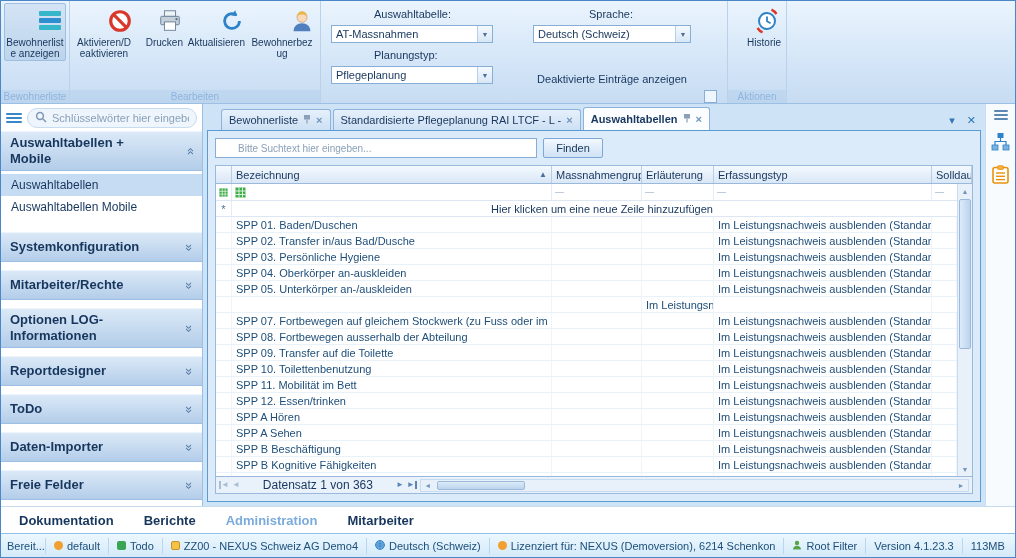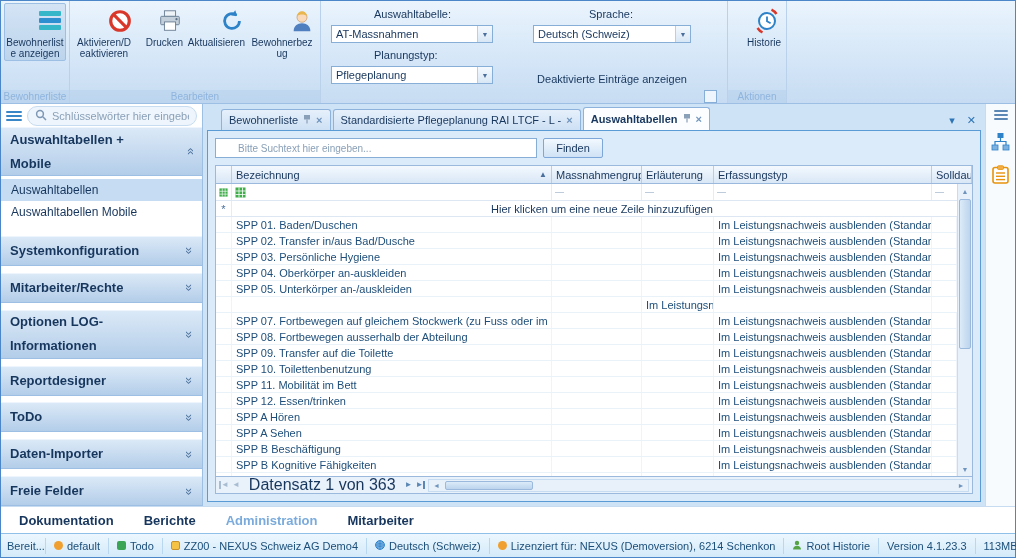--- a/index.html
+++ b/index.html
@@ -36,21 +36,21 @@
 
   
   .sidebar{width:202px;background:#fff;border-right:1px solid #9dbfe4;display:flex;flex-direction:column;}
   .side-top{height:27px;display:flex;align-items:center;gap:5px;padding:0 5px;background:#fff;}
   .burger{width:16px;display:flex;flex-direction:column;gap:2px;cursor:pointer;}
   .burger i{display:block;height:2px;background:#3a87c8;border-radius:1px;}
   .side-search{flex:1;height:20px;border-radius:10px;background:#eef5fc;border:1px solid #c7dcf0;display:flex;align-items:center;gap:5px;padding:0 7px;}
   .side-search input{border:none;outline:none;background:transparent;font-family:inherit;font-size:11px;color:#17365d;width:100%;}
   .side-search input::placeholder{color:#8aa0b8;}
   .acc{min-height:30px;background:linear-gradient(#dbe9f7,#b3cde9);border-top:1px solid #eef5fc;border-bottom:1px solid #9dbfe4;display:flex;align-items:center;justify-content:space-between;padding:3px 9px;font-size:13px;font-weight:bold;color:#17365d;cursor:pointer;margin-top:0;}
-  .acc .lbl{width:150px;line-height:24px;}
+  .acc .lbl{width:150px;line-height:16px;}
   .accgap{height:8px;background:#fff;}
   .chev{color:#4a6f9c;font-size:13px;display:inline-block;transform:rotate(90deg);font-weight:normal;}
   .chev.up{transform:rotate(-90deg);}
   .subitems{background:#fff;padding:3px 0 6px 0;}
   .subitem{height:22px;display:flex;align-items:center;padding-left:10px;font-size:12px;color:#17365d;cursor:pointer;}
   .subitem.selected{background:#c5dcf3;}
   .side-fill{flex:1;background:#fff;}
 
   
   .content{flex:1;display:flex;flex-direction:column;min-width:0;padding:3px 4px 4px 4px;}
@@ -83,21 +83,21 @@
   .vscroll{position:absolute;top:18px;right:0;bottom:0;width:15px;background:#e8f1fa;border-left:1px solid #c7dcf0;display:flex;flex-direction:column;align-items:center;}
   .vbtn{height:14px;width:100%;display:flex;align-items:center;justify-content:center;font-size:7px;color:#6f94bd;cursor:pointer;}
   .vtrack{flex:1;width:100%;position:relative;}
   .vthumb{position:absolute;top:1px;left:1px;right:1px;height:150px;background:linear-gradient(90deg,#dcebf9,#bcd4ec);border:1px solid #9ab9dc;border-radius:2px;cursor:grab;}
 
   .pager{height:17px;margin-top:0;background:#e9f2fb;border:1px solid #9ab9dc;border-top:none;display:flex;align-items:center;padding:0 3px;gap:3px;}
   .navbtn{display:flex;align-items:center;cursor:pointer;line-height:1;}
   .tri{font-size:8px;}
   .dis{color:#a8bcd2;} .ena{color:#5b87b5;}
   .bar{width:2px;height:8px;background:currentColor;display:inline-block;}
-  .pgtext{font-size:16px;color:#17365d;margin:0 6px;white-space:nowrap;}
+  .pgtext{font-size:12px;color:#17365d;margin:0 20px;white-space:nowrap;}
   .hscroll{flex:1;height:13px;display:flex;align-items:center;background:#e8f1fa;border:1px solid #c7dcf0;}
   .hbtn{width:14px;text-align:center;font-size:7px;color:#6f94bd;cursor:pointer;}
   .htrack{flex:1;height:100%;position:relative;}
   .hthumb{position:absolute;left:2px;top:1px;bottom:1px;width:88px;background:linear-gradient(#dcebf9,#bcd4ec);border:1px solid #9ab9dc;border-radius:2px;cursor:grab;}
 
   
   .rightstrip{width:30px;background:#f7fbfe;border-left:1px solid #c7dcf0;display:flex;flex-direction:column;align-items:center;padding-top:6px;gap:12px;}
   .rs-burger{width:14px;display:flex;flex-direction:column;gap:2px;cursor:pointer;}
   .rs-burger i{display:block;height:2px;background:#5b87b5;border-radius:1px;}
 
@@ -616,21 +616,21 @@
     </span>
     <span class="sb-item">
       <span class="dot" style="background:#f0a030"></span>
       <span>Lizenziert für: NEXUS (Demoversion), 6214 Schenkon</span>
     </span>
     <span class="sb-item">
       <span><svg width="10" height="10" viewBox="0 0 10 10">
             <circle cx="5" cy="3" r="2.2" fill="#56a446"></circle>
             <path d="M1 9.5c0-2.4 1.8-3.8 4-3.8s4 1.4 4 3.8z" fill="#56a446"></path>
           </svg></span>
-      <span>Root Historie</span>
+      <span>Root Filter</span>
     </span>
     <span class="sb-item">
       <span>Version 4.1.23.3</span>
     </span>
     <span class="sb-item">
       <span>113MB</span>
     </span>
   </div>
 </div>
 

